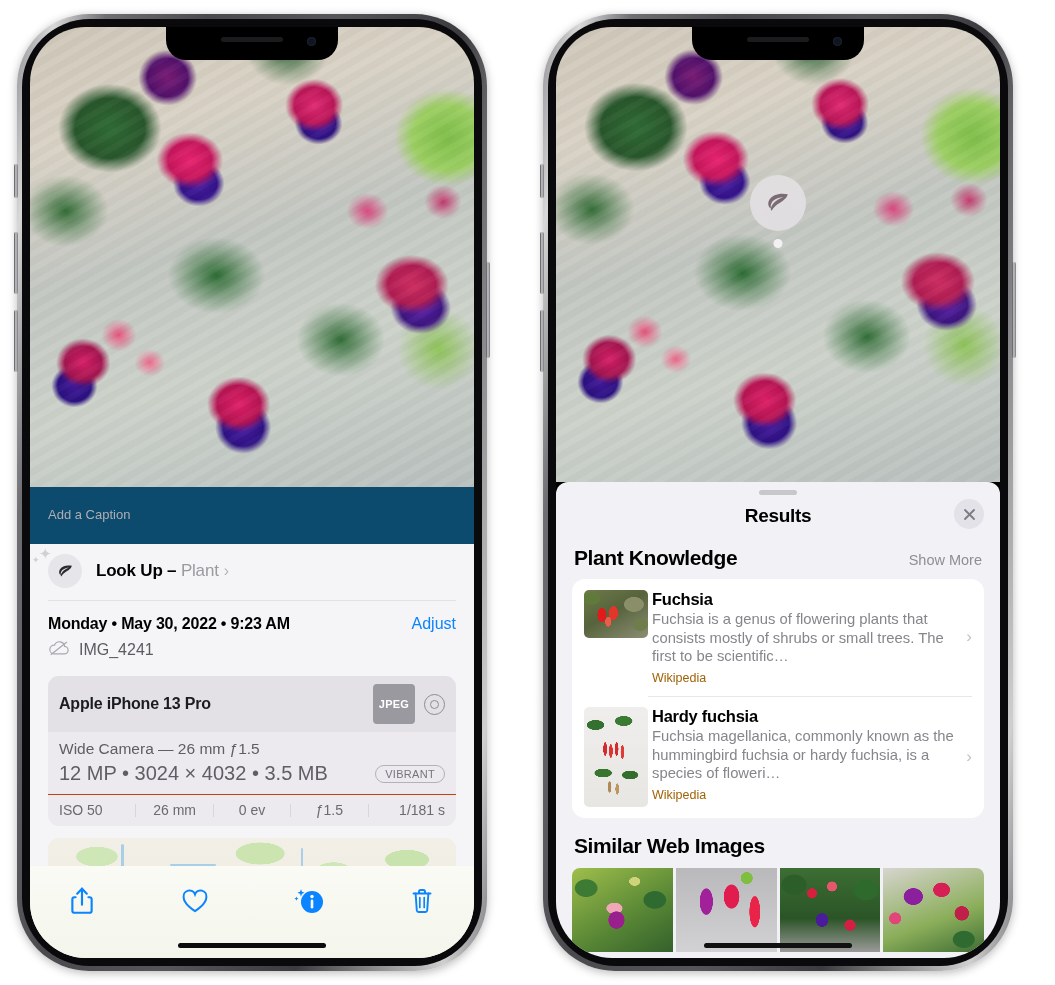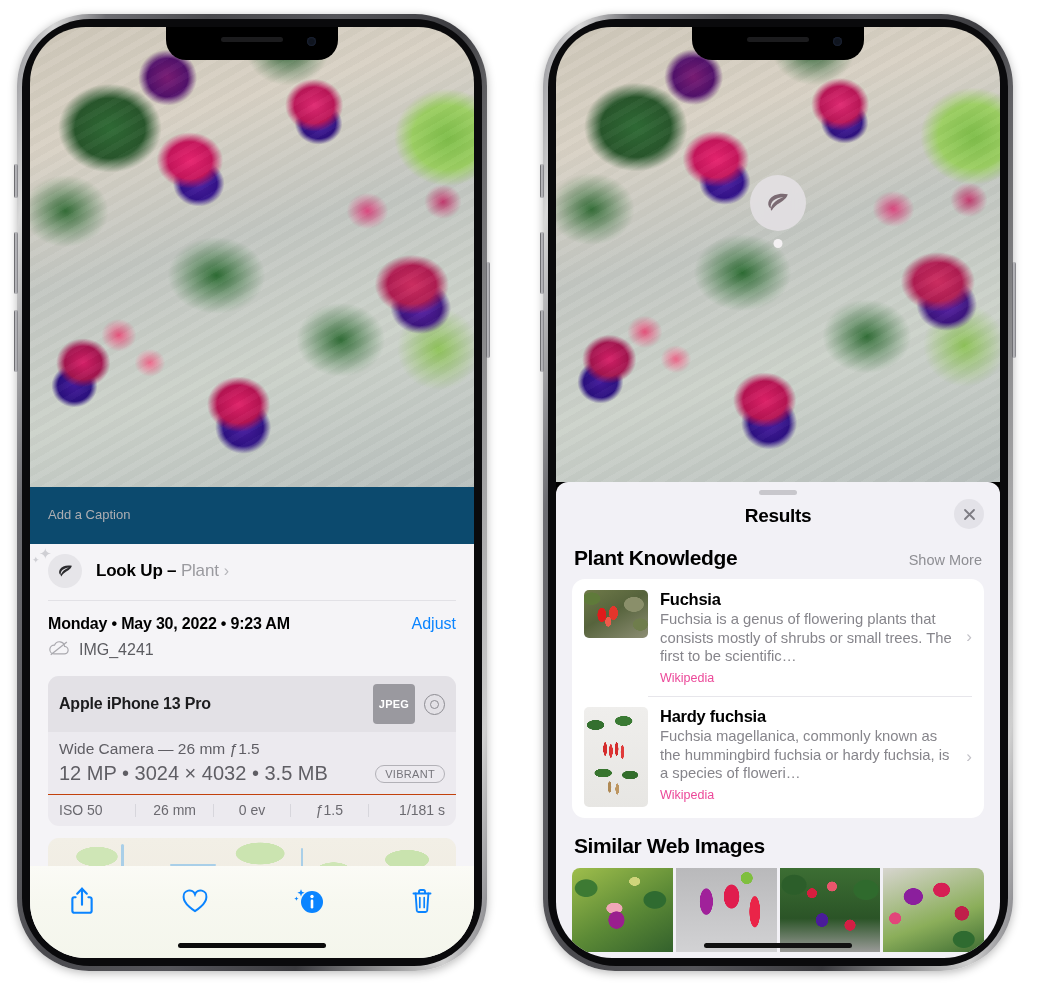--- a/index.html
+++ b/index.html
@@ -286,21 +286,21 @@
   }
   .section-title { font-size: 21px; font-weight: 700; color: #000; letter-spacing: -.4px; }
   .show-more { font-size: 14.5px; color: #8e8e93; }
 
   .kb-card {
     margin: 0 16px;
     background: #fff;
     border-radius: 13px;
     overflow: hidden;
   }
-  .kb-row { display: flex; padding: 11px 12px 11px 12px; gap: 12px; align-items: flex-start; justify-content: center; }
+  .kb-row { display: flex; padding: 11px 12px 11px 12px; gap: 4px; align-items: flex-start; justify-content: center; }
   .kb-row + .kb-row { position: relative; }
   .kb-row + .kb-row::before {
     content:""; position: absolute; top: 0; left: 76px; right: 12px; height: 1px; background: #e7e6eb;
   }
   .thumb-a {
     width: 64px; height: 48px; flex: 0 0 auto; border-radius: 5px;
     background:
       radial-gradient(ellipse 7px 11px at 28% 52%, #e01b1b 0 62%, transparent 66%),
       radial-gradient(ellipse 7px 11px at 46% 48%, #e4352b 0 62%, transparent 66%),
       radial-gradient(ellipse 5px 8px at 38% 66%, #ef5a4a 0 60%, transparent 64%),
@@ -320,21 +320,21 @@
       radial-gradient(ellipse 3px 9px at 52% 82%, #bd9661 0 60%, transparent 64%),
       radial-gradient(ellipse 14px 8px at 18% 18%, #34702f 0 60%, transparent 64%),
       radial-gradient(ellipse 14px 8px at 62% 14%, #3a7a33 0 60%, transparent 64%),
       radial-gradient(ellipse 14px 7px at 30% 66%, #38752f 0 60%, transparent 64%),
       radial-gradient(ellipse 13px 7px at 72% 68%, #336e2c 0 60%, transparent 64%),
       linear-gradient(#efeeec,#e7e6e3);
   }
   .kb-text { flex: 1 1 auto; min-width: 0; }
   .kb-title { font-size: 16.5px; font-weight: 700; color: #000; letter-spacing: -.25px; }
   .kb-desc { font-size: 14.8px; color: #86858b; line-height: 1.26; margin-top: 1px; }
-  .kb-src { font-size: 12.5px; color: #ec4899; margin-top: 5px; }
+  .kb-src { font-size: 12.5px; color: #a16207; margin-top: 5px; }
   .kb-chev { align-self: center; color: #c3c2c8; font-size: 17px; padding-left: 2px; }
 
   .sim-strip { display: flex; gap: 3px; padding: 0 16px; margin-top: 2px; }
   .sim-img { flex: 1 1 0; height: 84px; }
   .sim-img.r1 {
     border-radius: 8px 0 0 8px;
     background:
       radial-gradient(ellipse 13px 14px at 44% 62%, #9a1f8e 0 60%, transparent 64%),
       radial-gradient(ellipse 13px 9px at 42% 48%, #f0a7b8 0 60%, transparent 64%),
       radial-gradient(ellipse 9px 7px at 62% 16%, #cfd47a 0 60%, transparent 64%),

